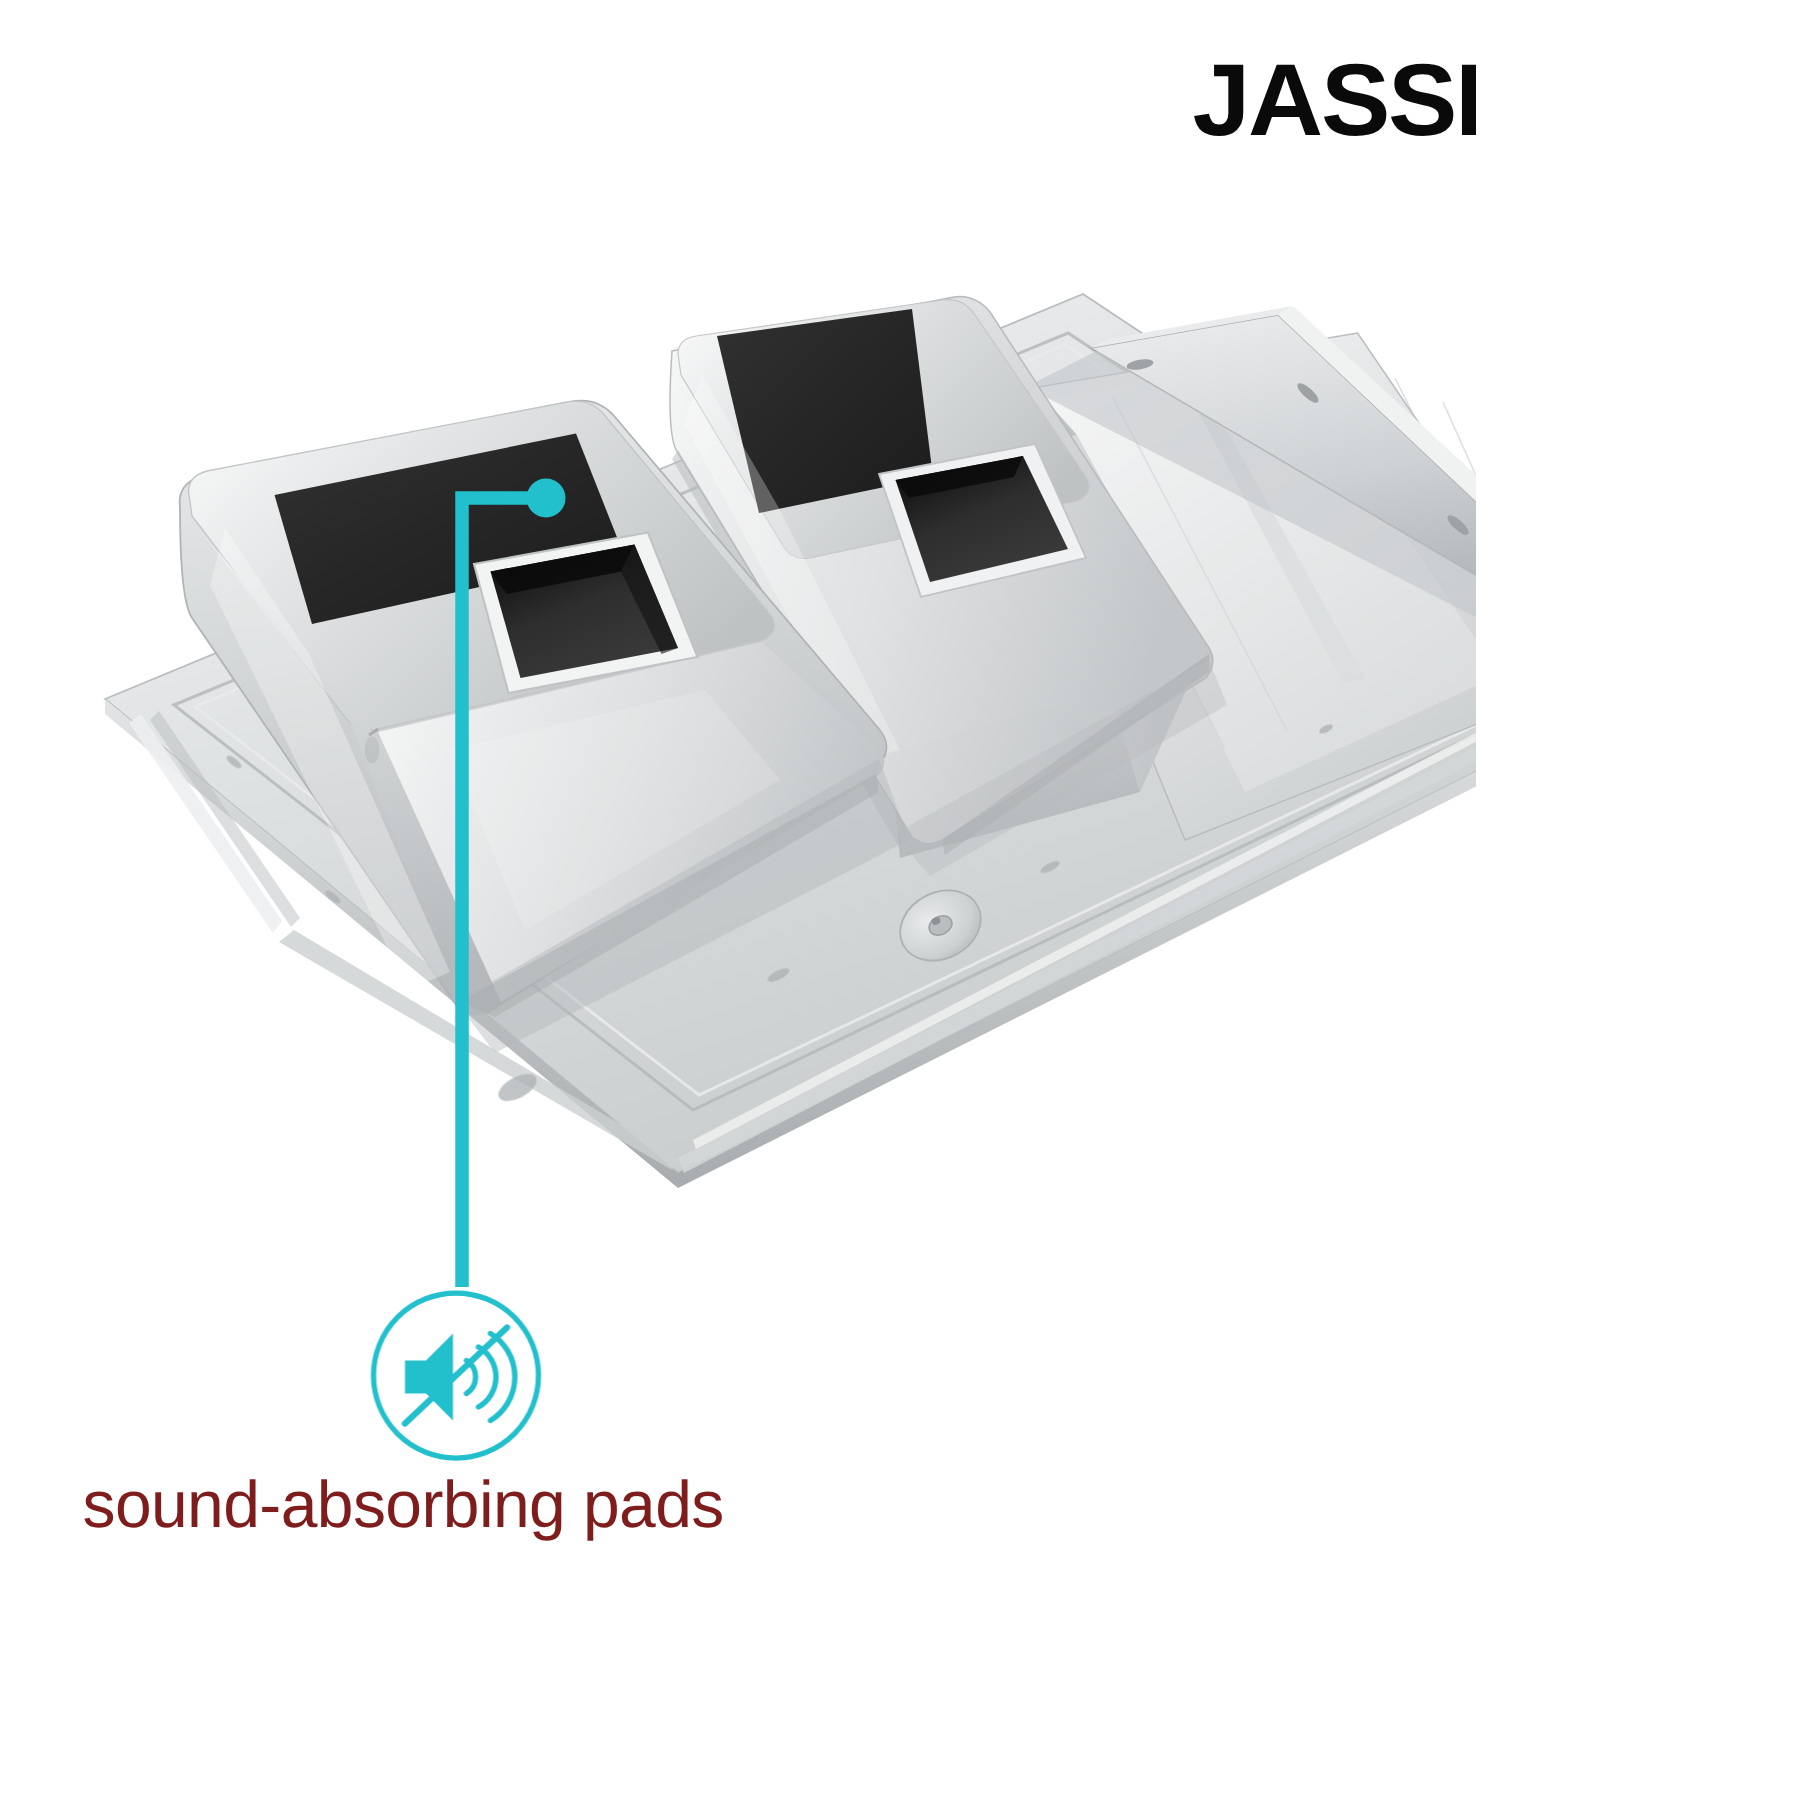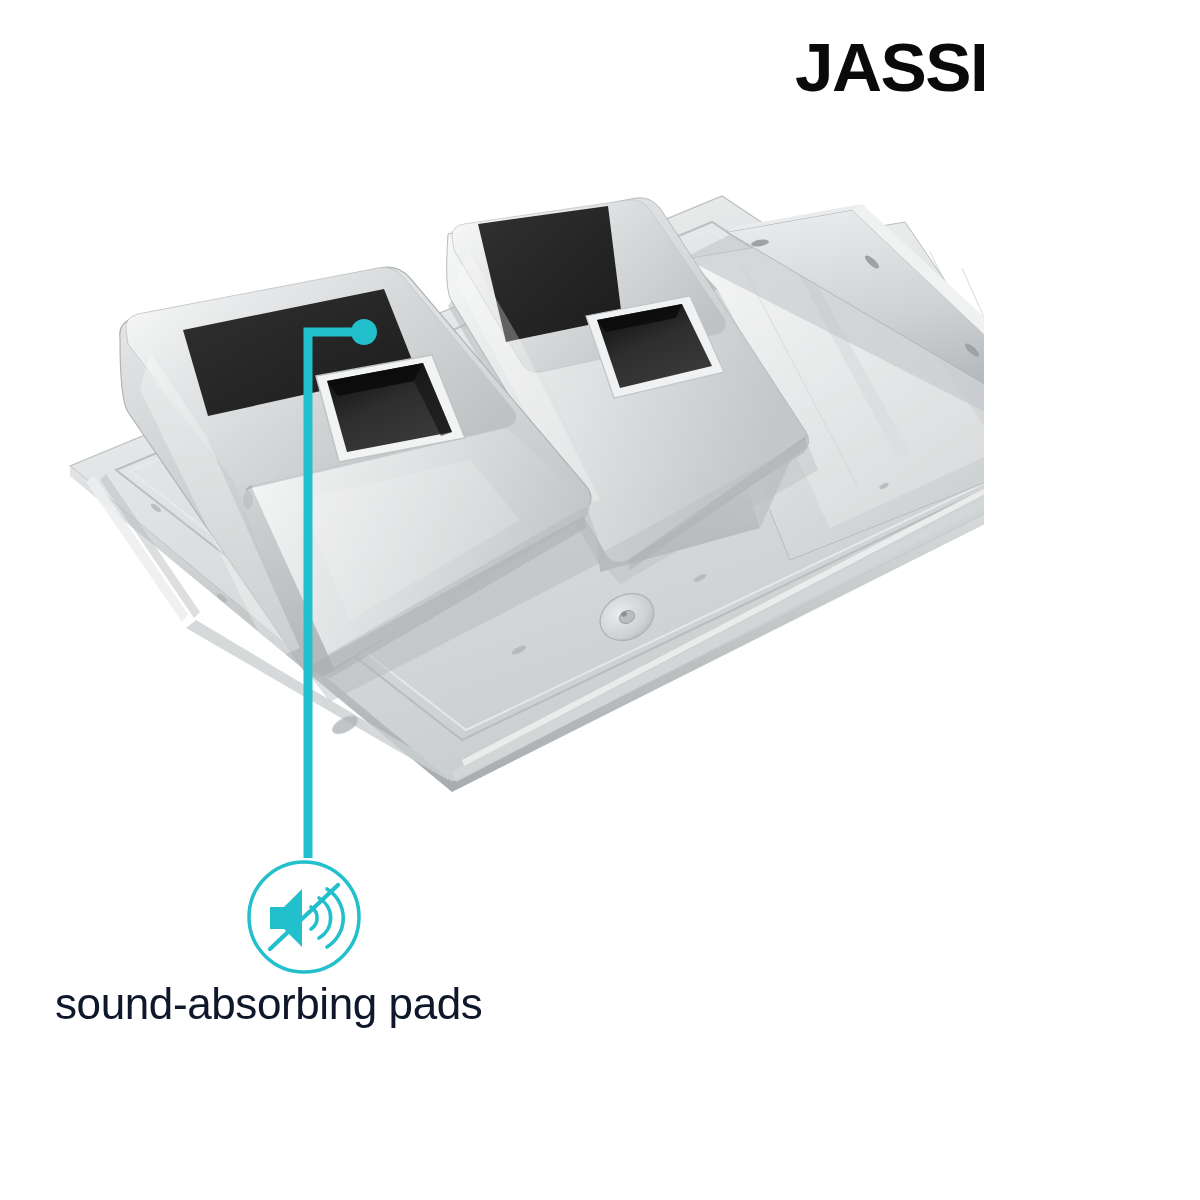--- a/index.html
+++ b/index.html
@@ -58,21 +58,21 @@
   }
   #product-svg { display: block; }
   
   #callout-caption {
     position: absolute;
     left: 55px;
     top: 979px;
     font-family: "Liberation Sans", sans-serif;
     font-size: 44px;
     font-weight: normal;
-    color: #0f172a;
+    color: #7f1d1d;
     letter-spacing: -0.4px;
     white-space: nowrap;
   }
 </style>
 </head>
 <body>
 
 <div id="canvas">
 
   <div id="brand-logo">

